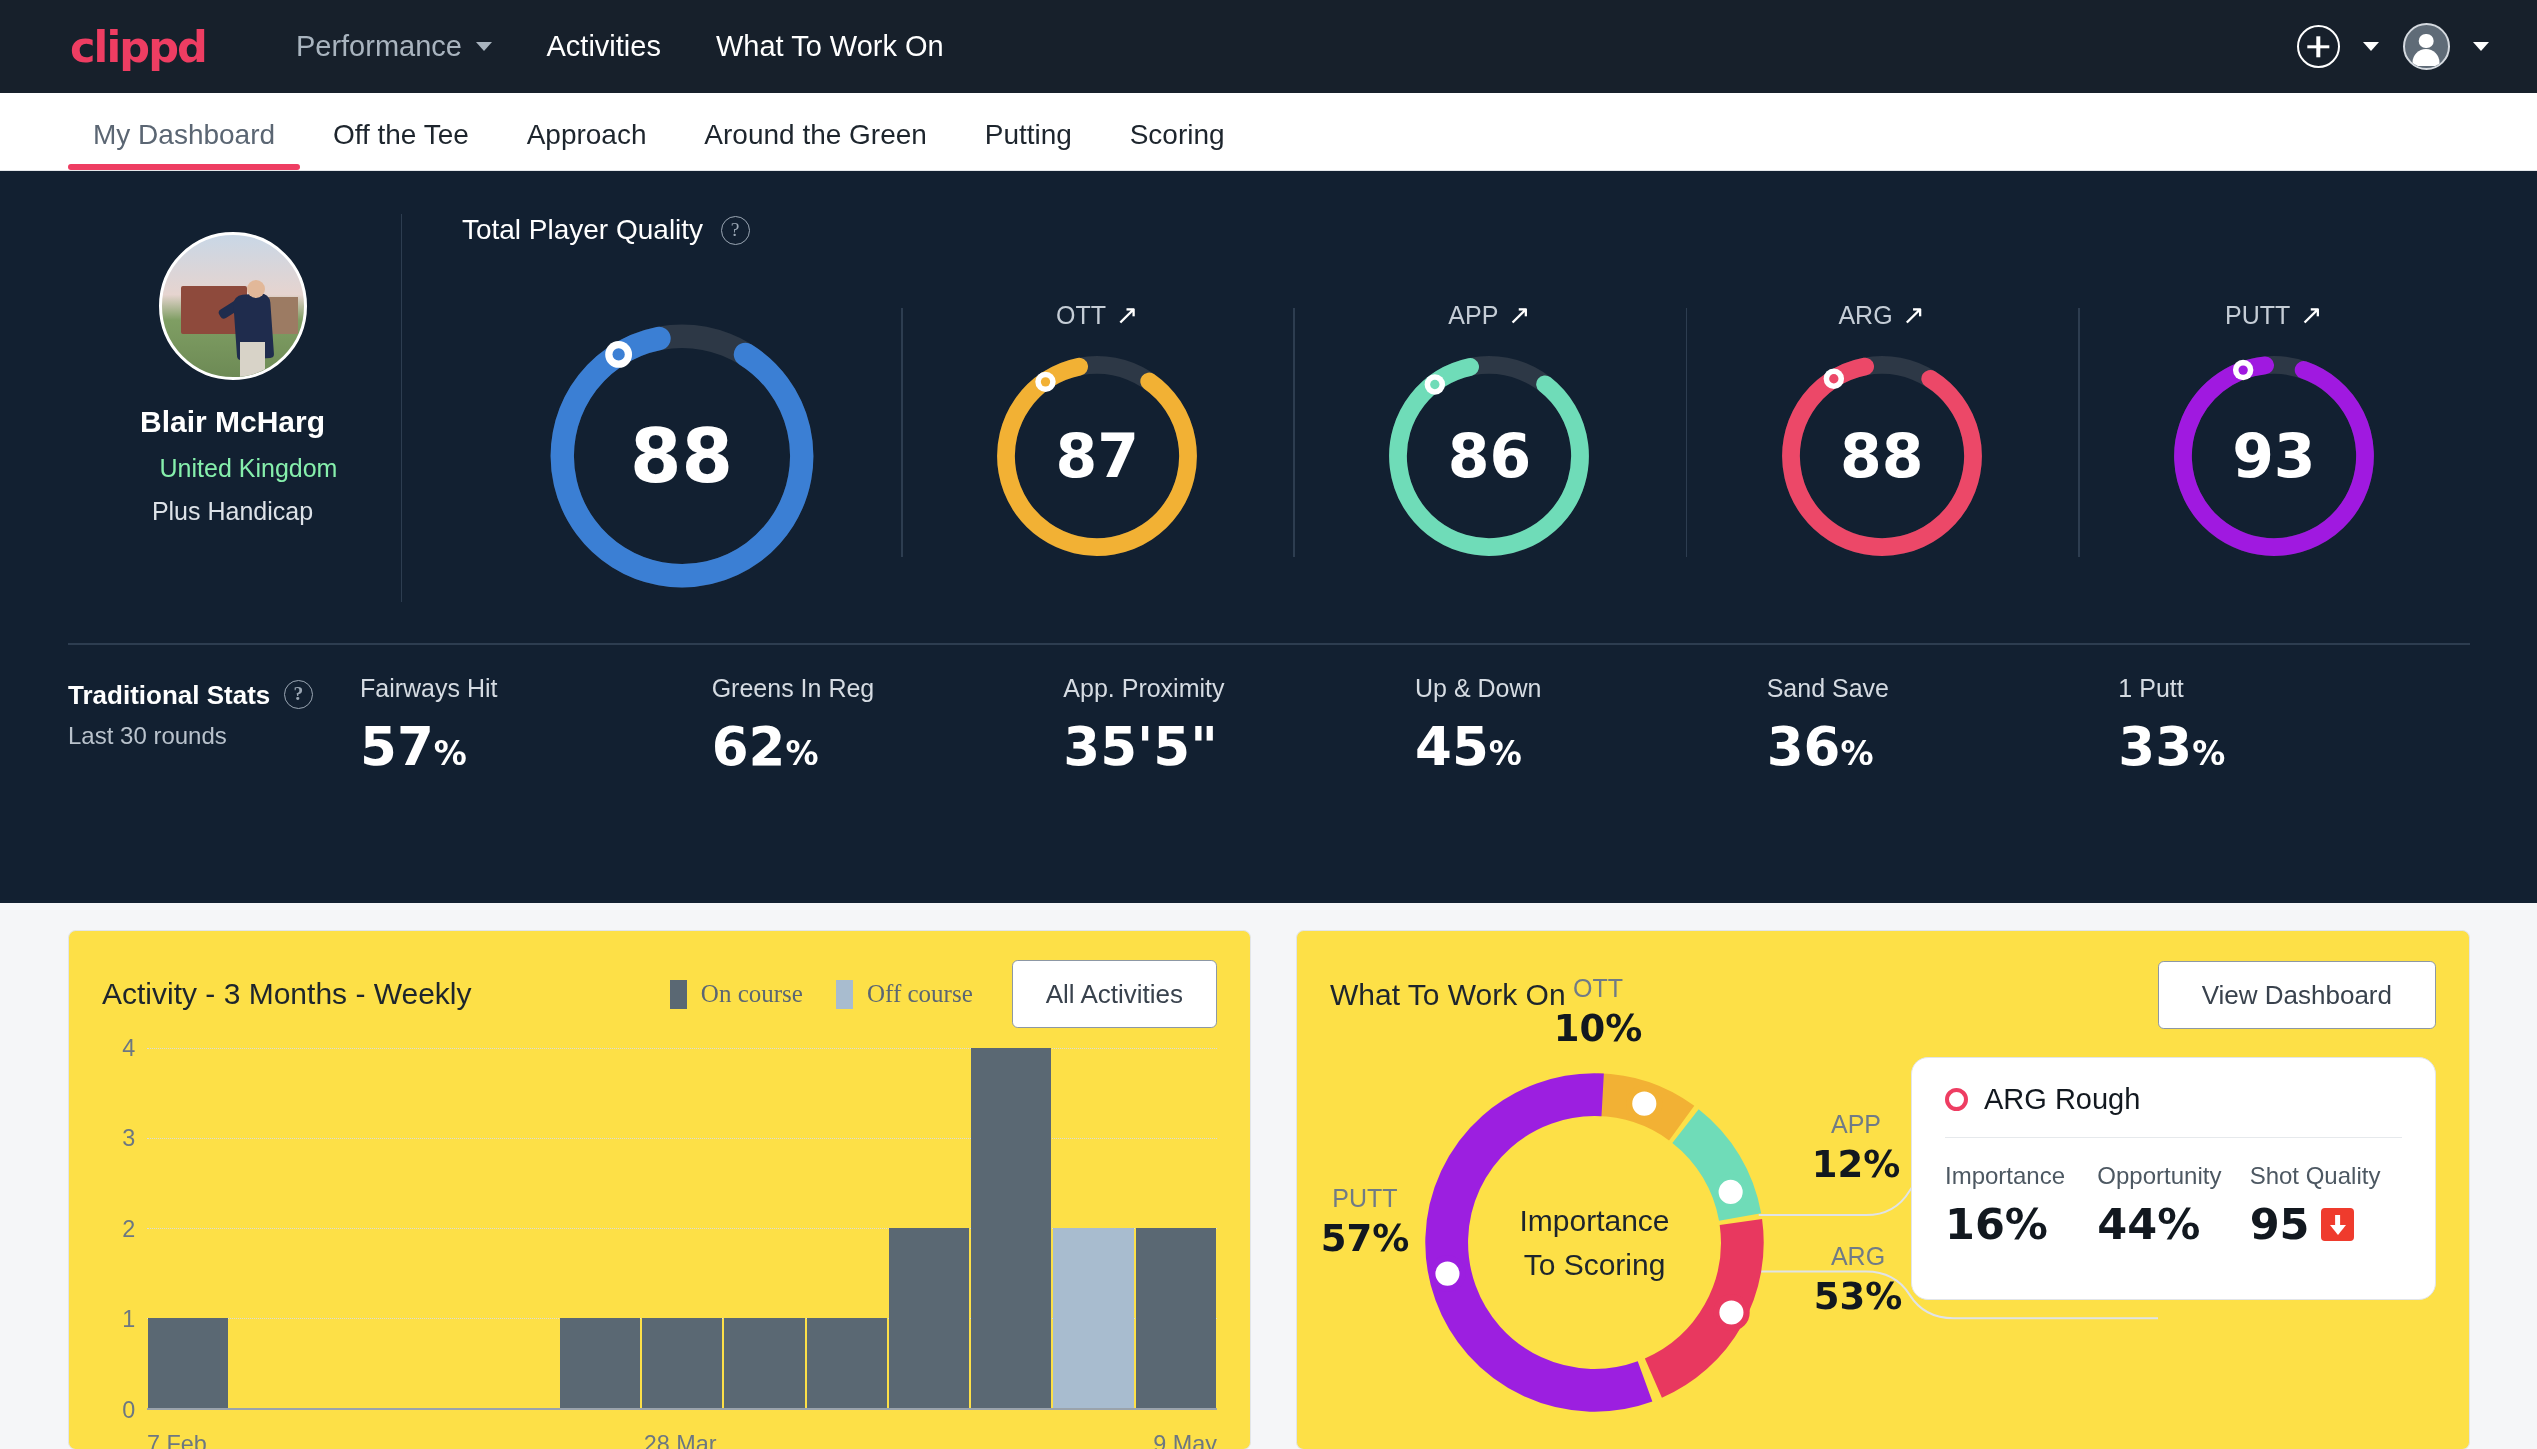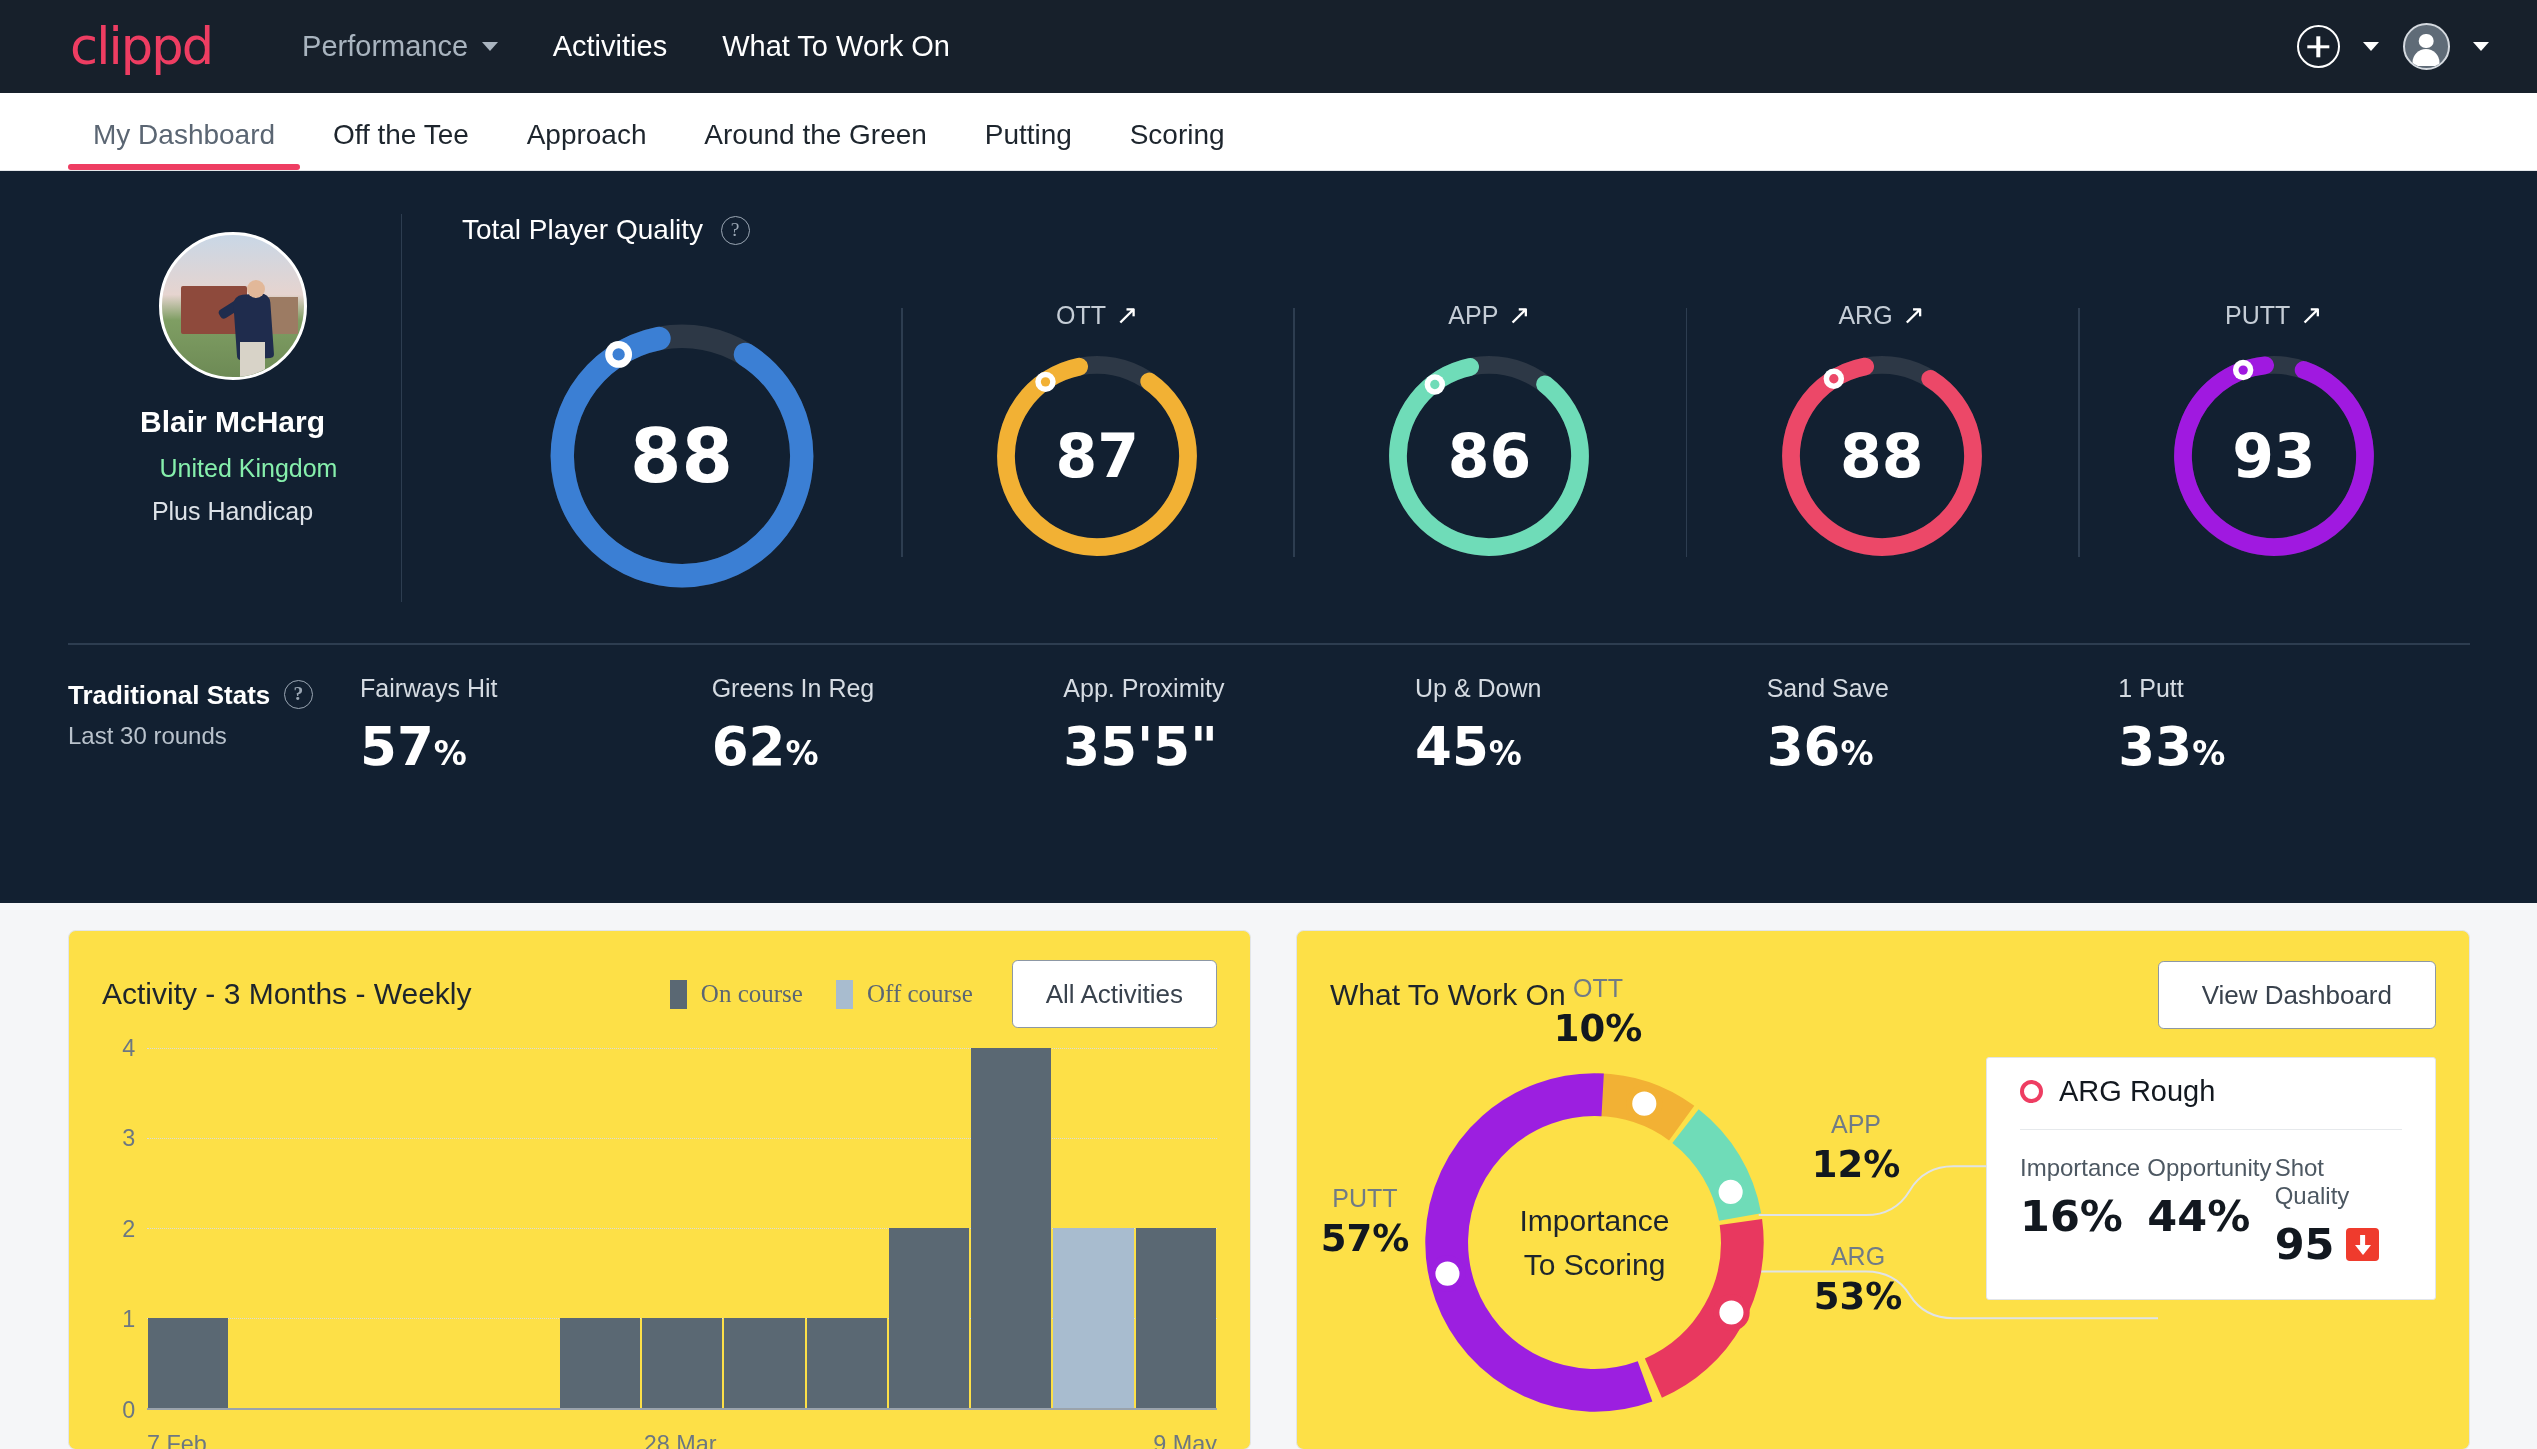--- a/index.html
+++ b/index.html
@@ -12,22 +12,22 @@
 
   
   .topnav {
     height: 93px;
     background: #17202b;
     display: flex;
     align-items: center;
     padding: 0 49px 0 70px;
   }
   .logo {
-    font-size: 51px;
-    font-weight: normal;
+    font-size: 43px;
+    font-weight: bold;
     color: #ee3d62;
     letter-spacing: -1.9px;
     margin-right: 90px;
     font-family: "DejaVu Sans", sans-serif;
   }
   .nav-items { display: flex; align-items: center; gap: 55px; }
   .nav-item {
     font-size: 29px;
     color: #ffffff;
     display: flex;
@@ -448,26 +448,26 @@
     position: absolute;
     text-align: center;
   }
   .dl-cat { font-size: 25px; color: #707b86; }
   .dl-val { font-size: 37px; font-weight: bold; color: #12181f; margin-top: 3.9px; font-family: "DejaVu Sans", sans-serif; }
 
   .tooltip-panel {
     position: absolute;
     right: 0;
     top: 27px;
-    width: 450px;
+    width: 525px;
     height: 243px;
     border: 1px solid #e2e5e9;
-    border-radius: 3px;
+    border-radius: 17px;
     background: #ffffff;
-    padding: 17px 33px;
+    padding: 25px 33px;
   }
   .tp-head {
     display: flex;
     align-items: center;
     gap: 15.6px;
     padding-bottom: 21.4px;
     border-bottom: 1px solid #e6e9ec;
   }
   .tp-ring {
     width: 23.4px; height: 23.4px;

